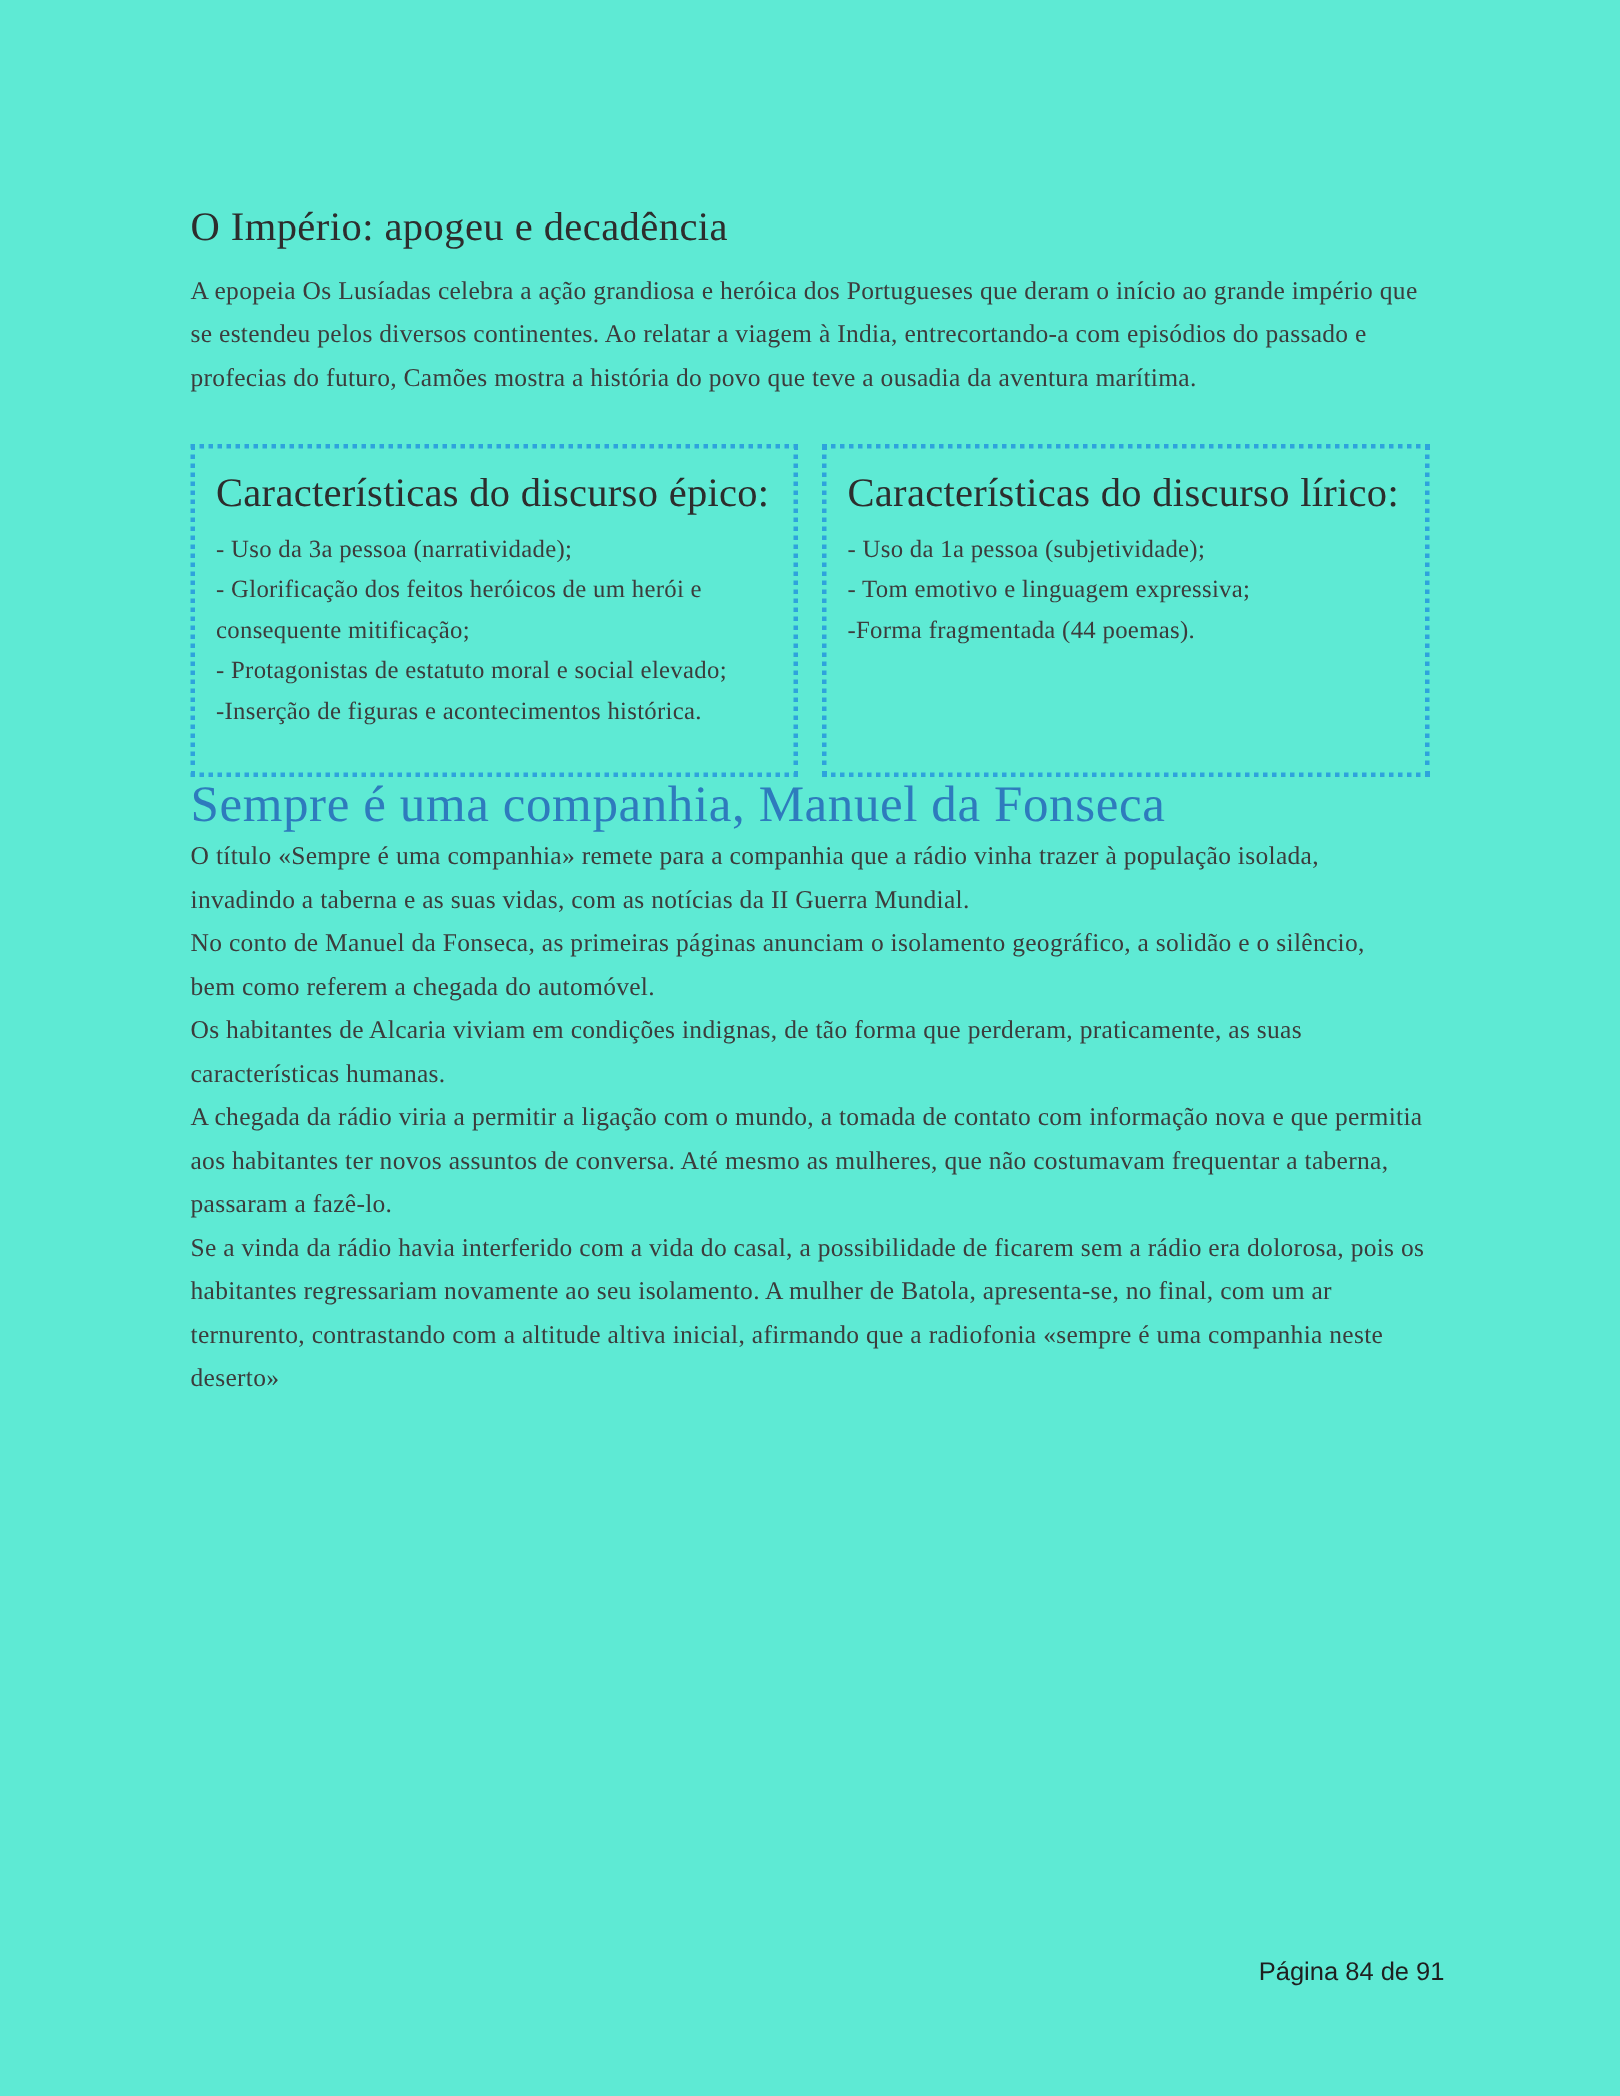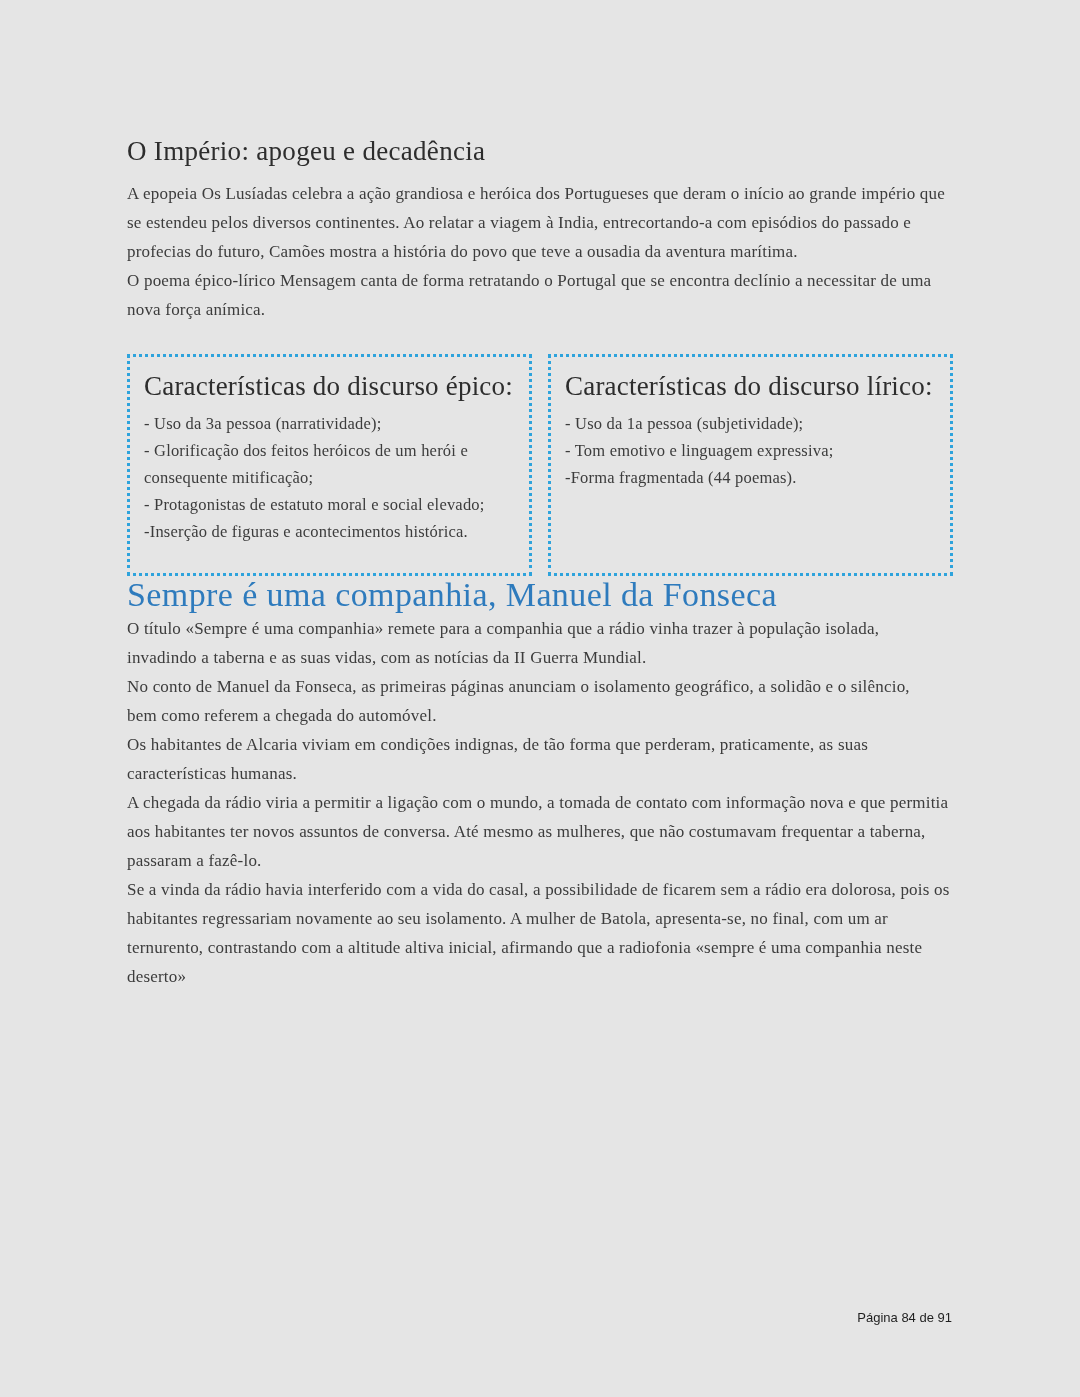--- a/index.html
+++ b/index.html
@@ -2,21 +2,21 @@
 <html><head>
 <meta charset="utf-8">
 <style>
   * { margin: 0; padding: 0; box-sizing: border-box; }
   html, body { background: #ffffff; }
   .page {
     position: relative;
     width: 1080px;
     height: 1397px;
     margin: 0 auto;
-    background: #e5e5e5;
+    background: #5eead4;
     font-family: "Liberation Serif", serif;
     color: #3c3c3c;
     overflow: hidden;
   }
   .content {
     padding: 136px 127px 0 127px;
   }
   .h1 {
     font-size: 27px;
     font-weight: 400;
@@ -62,37 +62,36 @@
   }
   .subheading {
     margin-top: 42px;
     font-size: 19px;
     font-weight: 700;
     color: #2d2d2d;
     margin-bottom: 8px;
   }
   .footer {
     position: absolute;
-    right: 128px;
+    right: 117px;
     bottom: 72px;
     font-family: "Liberation Sans", sans-serif;
-    font-size: 13px;
+    font-size: 17px;
     color: #1f1f1f;
   }
 </style>
 </head>
 <body>
 
 <div class="page">
   <div class="content">
 
     <section>
       <h1 class="h1">O Império: apogeu e decadência</h1>
       <p class="body">A epopeia Os Lusíadas celebra a ação grandiosa e heróica dos Portugueses que deram o início ao grande império que se estendeu pelos diversos continentes. Ao relatar a viagem à India, entrecortando-a com episódios do passado e profecias do futuro, Camões mostra a história do povo que teve a ousadia da aventura marítima.</p>
-      <p class="body">O poema épico-lírico Mensagem canta de forma retratando o Portugal que se encontra declínio a necessitar de uma nova força anímica.</p>
     </section>
 
     <div class="boxes">
       <div class="box">
         <h2 class="box-title">Características do discurso épico:</h2>
         <p class="box-item">- Uso da 3a pessoa (narratividade);</p>
         <p class="box-item">- Glorificação dos feitos heróicos de um herói e consequente mitificação;</p>
         <p class="box-item">- Protagonistas de estatuto moral e social elevado;</p>
         <p class="box-item">-Inserção de figuras e acontecimentos histórica.</p>
       </div>

